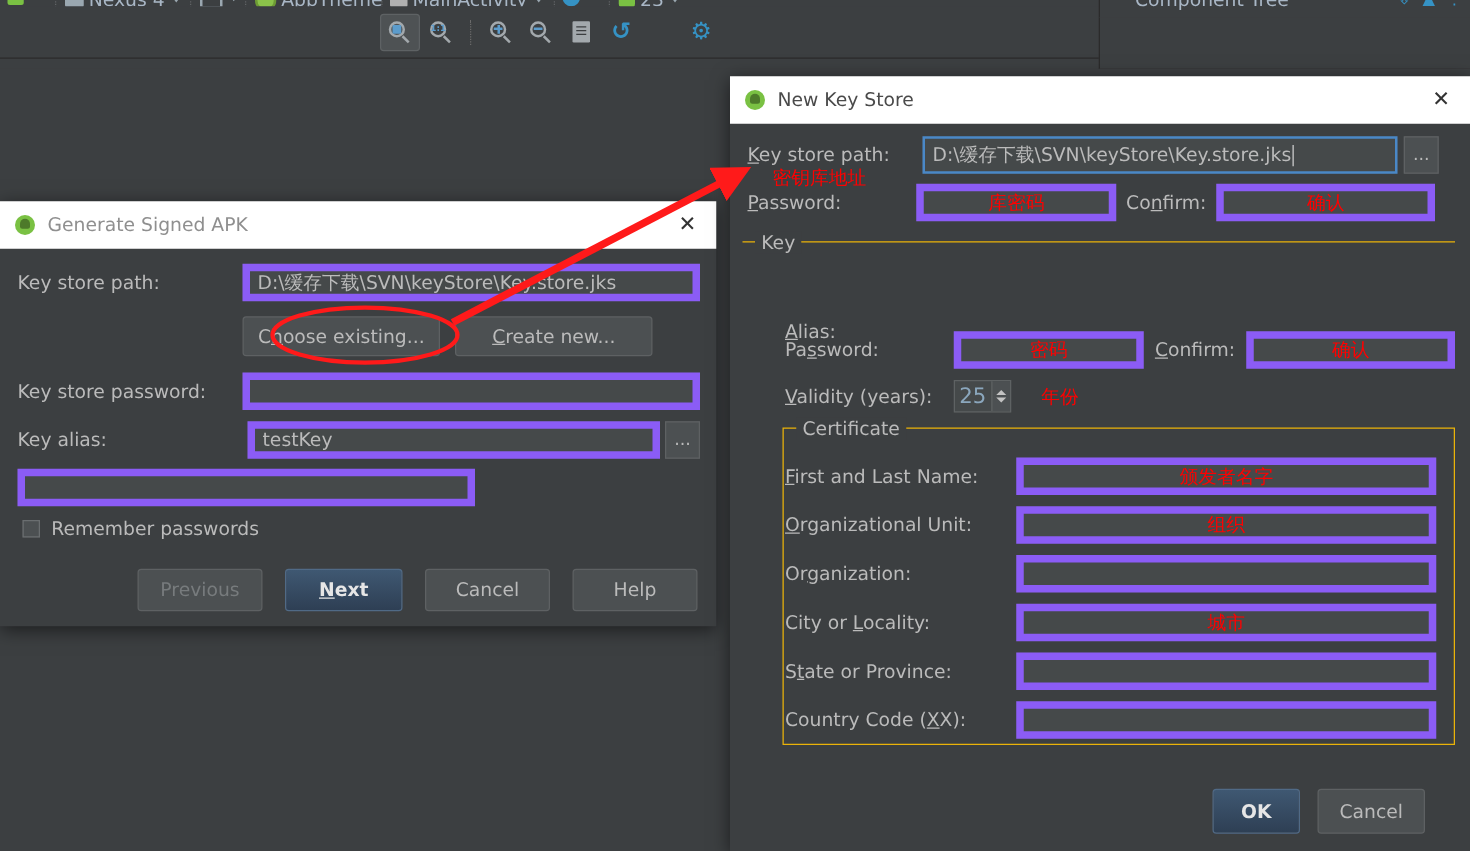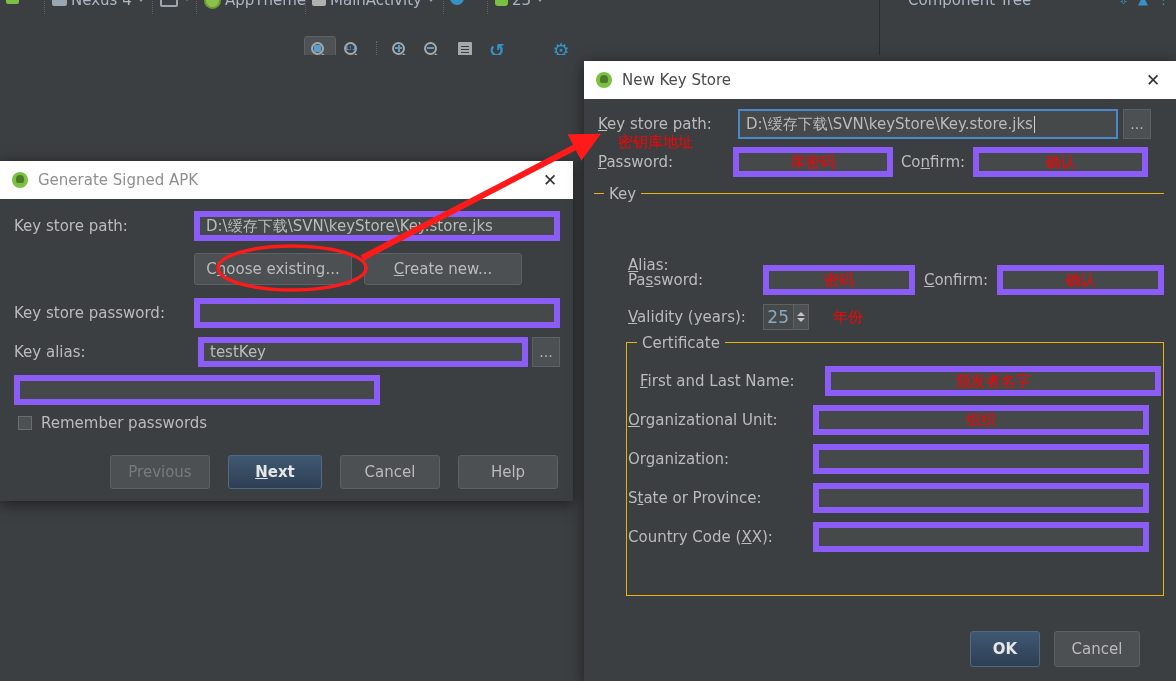--- a/index.html
+++ b/index.html
@@ -35,21 +35,21 @@
   .act-ico{width:14px;height:12px;background:#b0b0b0;border-radius:2px;display:inline-block;}
   .info-ico{width:14px;height:14px;border-radius:50%;background:#3592c4;display:inline-block;position:relative;}
   .info-ico::after{content:"i";position:absolute;left:5px;top:-2px;color:#fff;font-size:11px;font-weight:bold;}
   .bug-ico{width:13px;height:12px;background:#7ac143;border-radius:3px;display:inline-block;}
   .caret-dn{
     width:0;height:0;border-left:3px solid transparent;border-right:3px solid transparent;
     border-top:4px solid #9aa7b0;display:inline-block;margin-left:2px;
   }
 
   #canvas-toolbar{
-    position:absolute;left:0;top:30px;width:880px;height:41px;
+    position:absolute;left:0;top:5px;width:880px;height:41px;
     background:#3c3f41;border-bottom:1px solid #2b2b2b;
     display:flex;align-items:center;justify-content:center;gap:2px;
   }
   .tbtn{
     width:30px;height:28px;display:flex;align-items:center;justify-content:center;
     border-radius:3px;
   }
   .tbtn.sel{background:#4e5254;border:1px solid #5e6264;}
   .tsep{width:1px;height:20px;border-left:1px dotted #6a6a6a;margin:0 6px;}
   .mag{position:relative;width:18px;height:18px;}
@@ -398,35 +398,41 @@
       </div>
       <span class="ann" style="margin-left:24px;">年份</span>
     </div>
 
     <div class="groupbox" style="left:42px;top:281px;width:538px;height:254px;">
       <span class="groupbox-title">Certificate</span>
     </div>
 
     <div id="cert-fields" style="position:absolute;left:44px;top:305px;width:536px;">
         <div class="row" style="margin-bottom: 9px; align-items: center;">
-          <span class="lbl" style="width: 185px; margin-left: 12px;"><u>F</u>irst and Last Name:</span>
+          <span class="lbl" style="width: 185px;"><u>F</u>irst and Last Name:</span>
           <div class="field" style="width: 336px; justify-content: center;">
             <span class="ann-center">颁发者名字</span>
           </div>
         </div>
         <div class="row" style="margin-bottom: 9px; align-items: center;">
           <span class="lbl" style="width: 185px;"><u>O</u>rganizational Unit:</span>
           <div class="field" style="width: 336px; justify-content: center;">
             <span class="ann-center">组织</span>
           </div>
         </div>
         <div class="row" style="margin-bottom: 9px; align-items: center;">
           <span class="lbl" style="width: 185px;">Or<u>g</u>anization:</span>
           <div class="field" style="width: 336px; justify-content: center;">
             <span class="ann-center"></span>
+          </div>
+        </div>
+        <div class="row" style="margin-bottom: 9px; align-items: center;">
+          <span class="lbl" style="width: 185px;">City or <u>L</u>ocality:</span>
+          <div class="field" style="width: 336px; justify-content: center;">
+            <span class="ann-center">城市</span>
           </div>
         </div>
         <div class="row" style="margin-bottom: 9px; align-items: center;">
           <span class="lbl" style="width: 185px;">S<u>t</u>ate or Province:</span>
           <div class="field" style="width: 336px; justify-content: center;">
             <span class="ann-center"></span>
           </div>
         </div>
         <div class="row" style="margin-bottom: 9px; align-items: center;">
           <span class="lbl" style="width: 185px;">Country Code (<u>X</u>X):</span>

